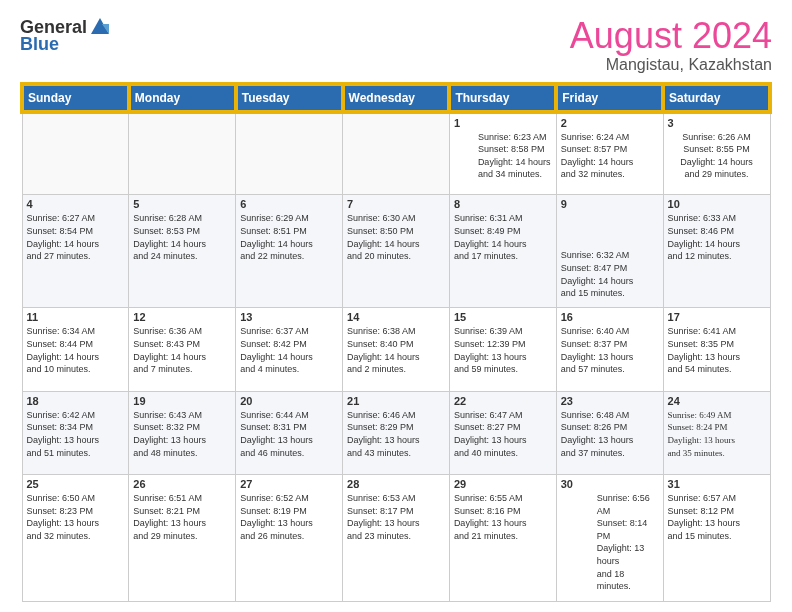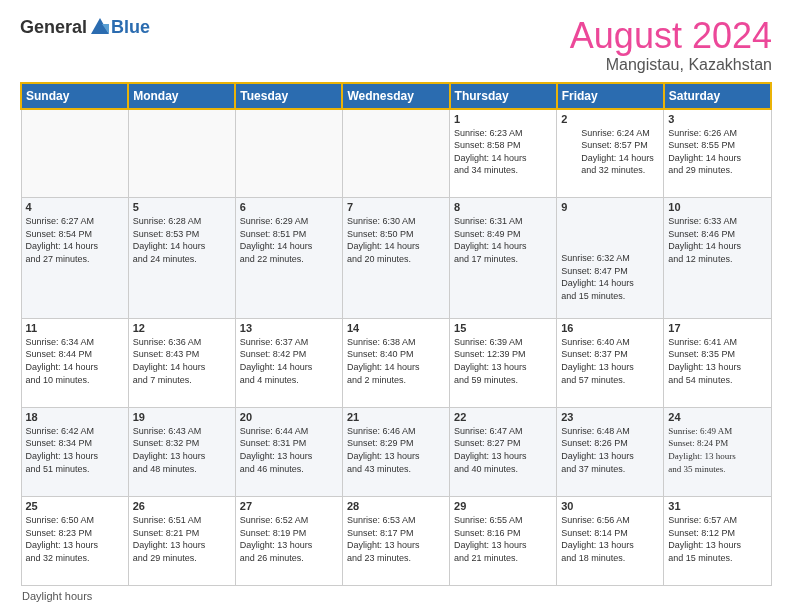--- a/index.html
+++ b/index.html
@@ -18,22 +18,22 @@
       flex-direction: column;
     }
     .header {
       display: flex;
       justify-content: space-between;
       align-items: flex-start;
       margin-bottom: 8px;
     }
     .logo {
       display: flex;
-      flex-direction: row;
-      align-items: flex-end;
+      flex-direction: column;
+      align-items: flex-start;
     }
     .logo-text {
       display: flex;
       align-items: center;
     }
     .logo-general {
       font-size: 18px;
       font-weight: bold;
       color: #333;
     }
@@ -66,21 +66,21 @@
       flex: 1;
       table-layout: fixed;
     }
     .calendar th {
       background-color: #2b6cb0;
       color: #fff;
       font-size: 12px;
       font-weight: bold;
       padding: 5px 4px;
       text-align: left;
-      border: 2px solid #eab308;
+      border: 4px solid #eab308;
     }
     .calendar td {
       border: 1px solid #ccc;
       vertical-align: top;
       padding: 3px 4px;
       font-size: 9.5px;
       color: #333;
       background: #fff;
       height: 80px;
     }
@@ -144,35 +144,35 @@
         </tr>
     </thead>
     <tbody id="calendar-body">
     <tr>
           <td class="empty"></td>
           <td class="empty"></td>
           <td class="empty"></td>
           <td class="empty"></td>
           <td>
             <div class="day-number">1</div>
-            <div class="day-info" style="white-space: pre-line;">Sunrise: 6:23 AM
+            <div class="day-info" style="white-space: pre-line; margin-left: 24px;">Sunrise: 6:23 AM
 Sunset: 8:58 PM
 Daylight: 14 hours
 and 34 minutes.</div>
           </td>
           <td>
             <div class="day-number">2</div>
-            <div class="day-info" style="white-space: pre-line; margin-left: 20px;">Sunrise: 6:24 AM
+            <div class="day-info" style="white-space: pre-line;">Sunrise: 6:24 AM
 Sunset: 8:57 PM
 Daylight: 14 hours
 and 32 minutes.</div>
           </td>
           <td>
             <div class="day-number">3</div>
-            <div class="day-info" style="white-space: pre-line;">Sunrise: 6:26 AM
+            <div class="day-info" style="white-space: pre-line; text-align: center;">Sunrise: 6:26 AM
 Sunset: 8:55 PM
 Daylight: 14 hours
 and 29 minutes.</div>
           </td>
         </tr>
         <tr>
           <td>
             <div class="day-number">4</div>
             <div class="day-info" style="white-space: pre-line;">Sunrise: 6:27 AM
 Sunset: 8:54 PM
@@ -355,30 +355,29 @@
           </td>
           <td>
             <div class="day-number">29</div>
             <div class="day-info" style="white-space: pre-line;">Sunrise: 6:55 AM
 Sunset: 8:16 PM
 Daylight: 13 hours
 and 21 minutes.</div>
           </td>
           <td>
             <div class="day-number">30</div>
-            <div class="day-info" style="white-space: pre-line;">Sunrise: 6:56 AM
+            <div class="day-info" style="white-space: pre-line; margin-left: 36px;">Sunrise: 6:56 AM
 Sunset: 8:14 PM
 Daylight: 13 hours
 and 18 minutes.</div>
           </td>
           <td>
             <div class="day-number">31</div>
             <div class="day-info" style="white-space: pre-line;">Sunrise: 6:57 AM
 Sunset: 8:12 PM
 Daylight: 13 hours
 and 15 minutes.</div>
           </td>
         </tr>
       </tbody>
   </table>
 
-  <div class="footer-note">Daylight hours</div>
 </div>
 
 </body></html>

